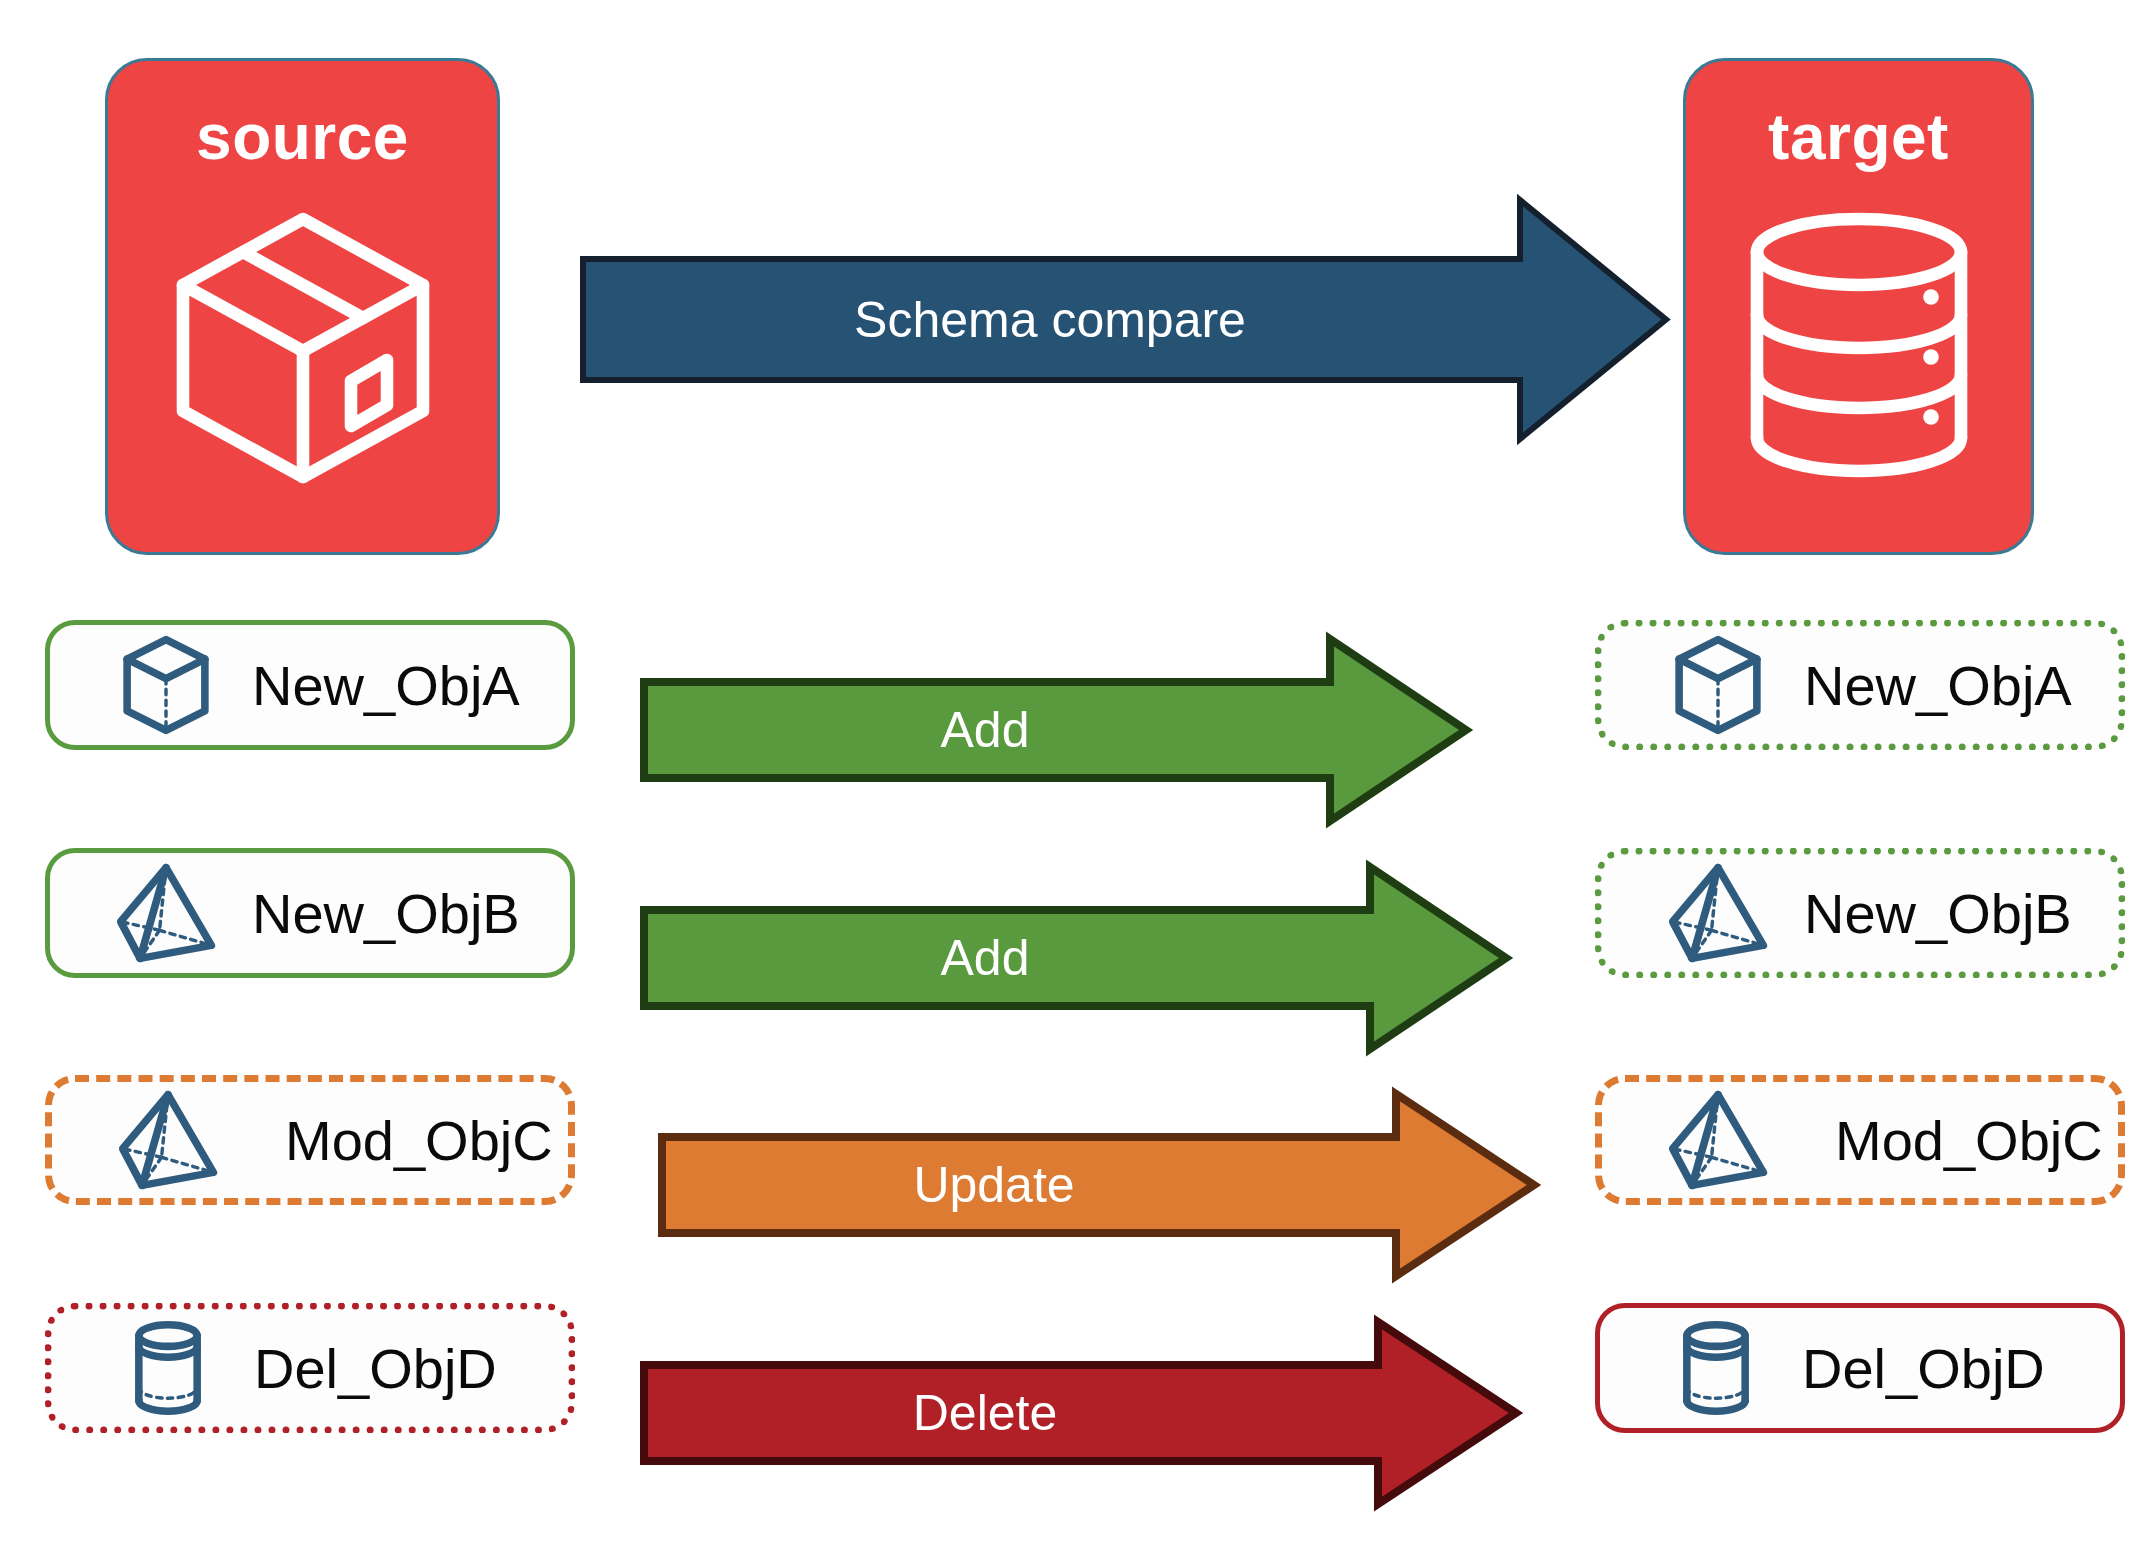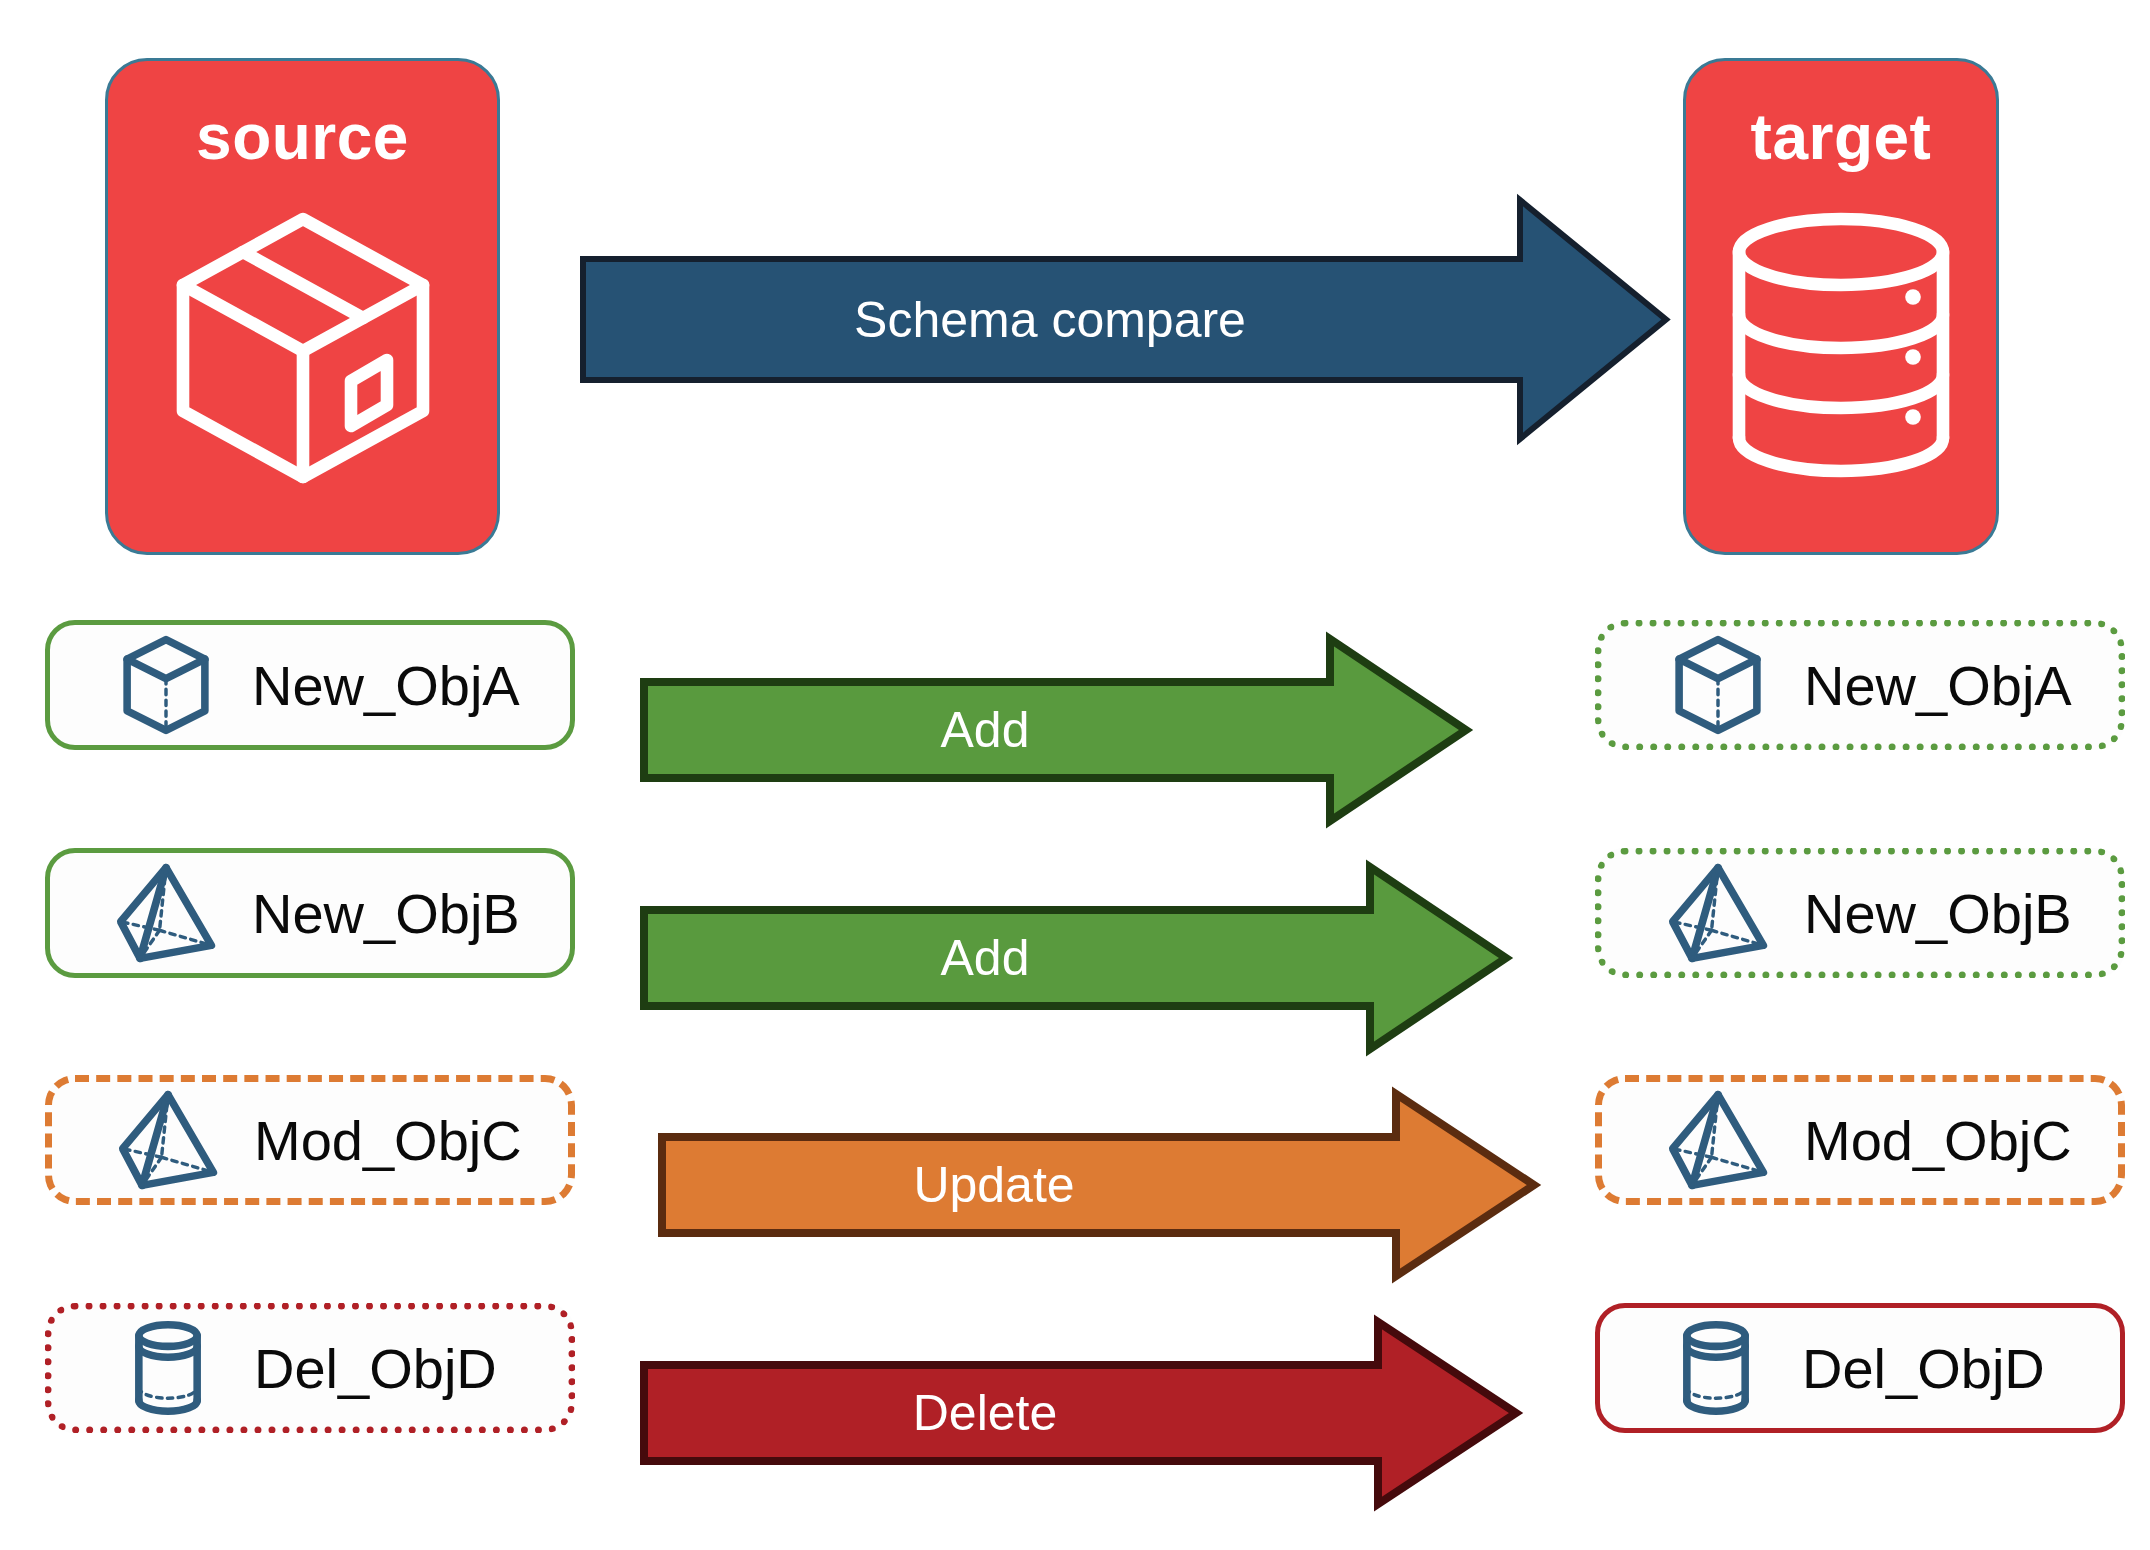--- a/index.html
+++ b/index.html
@@ -21,21 +21,21 @@
   }
   .endpoint .ep-title{
     color:#ffffff;font-weight:bold;font-size:64px;
     letter-spacing:0.5px;margin-top:44px;line-height:1;
     user-select:none;
   }
   .endpoint .ep-icon{
     margin-top:26px;
   }
   #endpoint-source{left:105px;top:58px;width:395px;height:497px;}
-  #endpoint-target{left:1683px;top:58px;width:316px;height:497px;}
+  #endpoint-target{left:1683px;top:58px;width:351px;height:497px;}
 
   
   #schema-compare-arrow{
     position:absolute;left:580px;top:197px;width:1090px;height:245px;
   }
   #schema-compare-arrow .sc-label{
     position:absolute;left:0;right:150px;top:0;bottom:0;
     display:flex;align-items:center;justify-content:center;
     color:#ffffff;font-size:50px;white-space:nowrap;
     pointer-events:none;user-select:none;
@@ -62,21 +62,21 @@
     display:flex;align-items:center;justify-content:center;
   }
   .objbox .obj-label{
     margin-left:32px;font-size:56px;color:#0A0A0A;white-space:nowrap;
     user-select:none;
   }
 
   
   .bd-solid-green  {border:5px solid #5B9B40;}
   .bd-dotted-green {border:7px dotted #5B9B40;}
-  .bd-dashed-orange{border:7px dashed #DD7B33;}
+  .bd-dashed-orange{border:7px dashed #DD7B33;gap:31px;}
   .bd-dotted-red   {border:7px dotted #B02026;}
   .bd-solid-red    {border:5px solid #B02026;}
 
   
   .action-arrow{position:absolute;}
   .action-arrow .aa-label{
     position:absolute;left:0;top:0;bottom:0;
     display:flex;align-items:center;justify-content:center;
     color:#ffffff;font-size:50px;white-space:nowrap;
     pointer-events:none;user-select:none;

